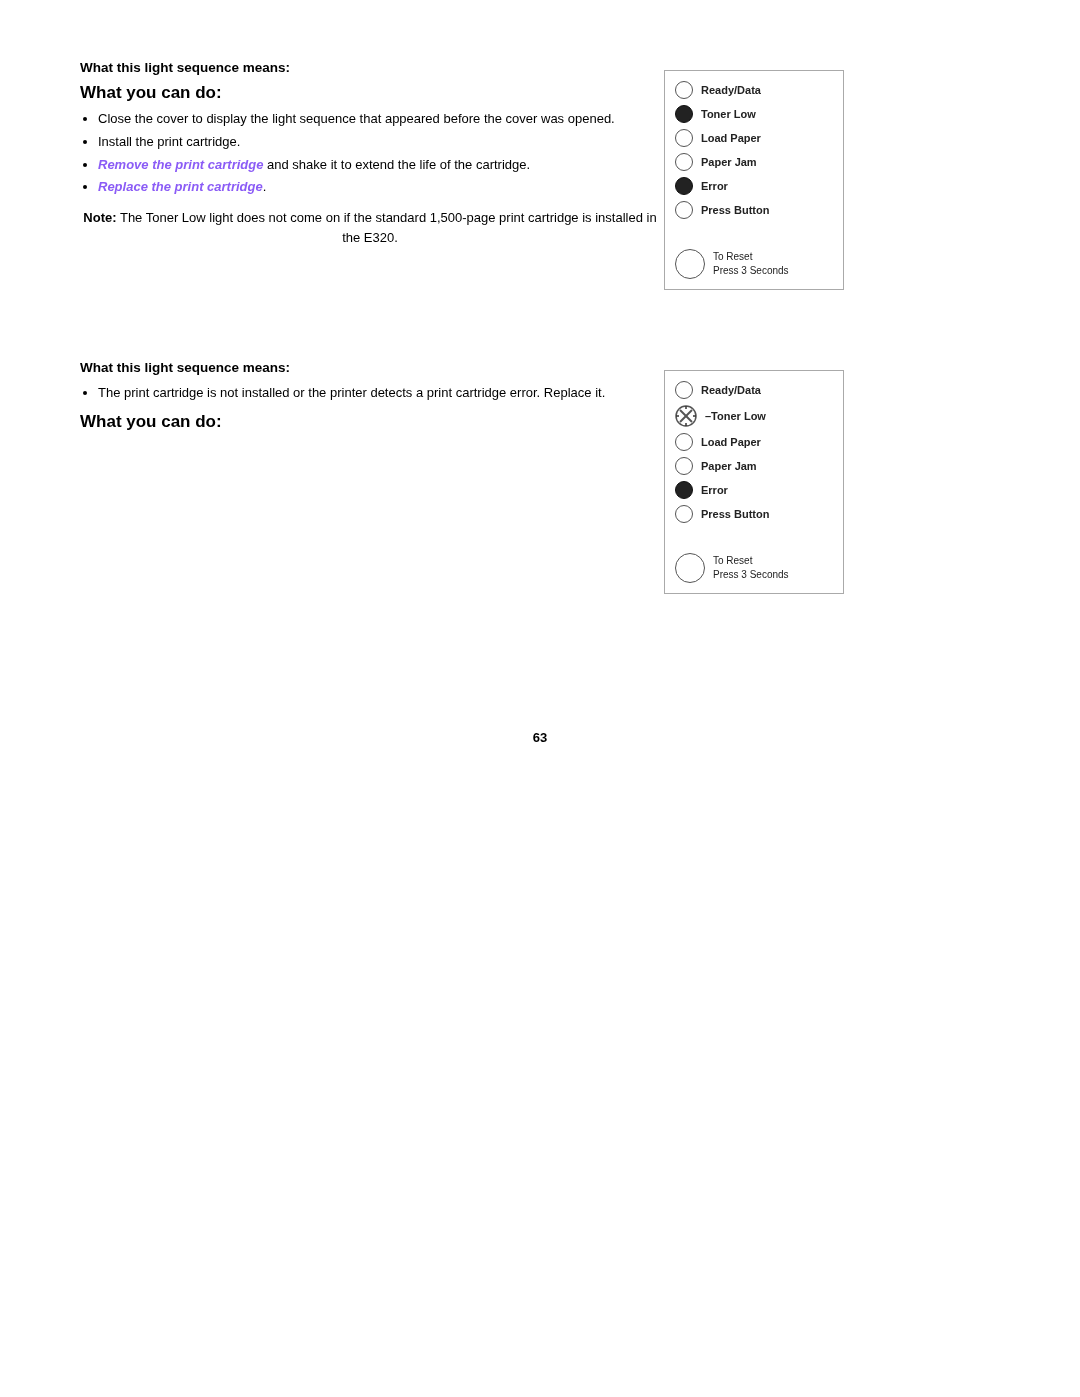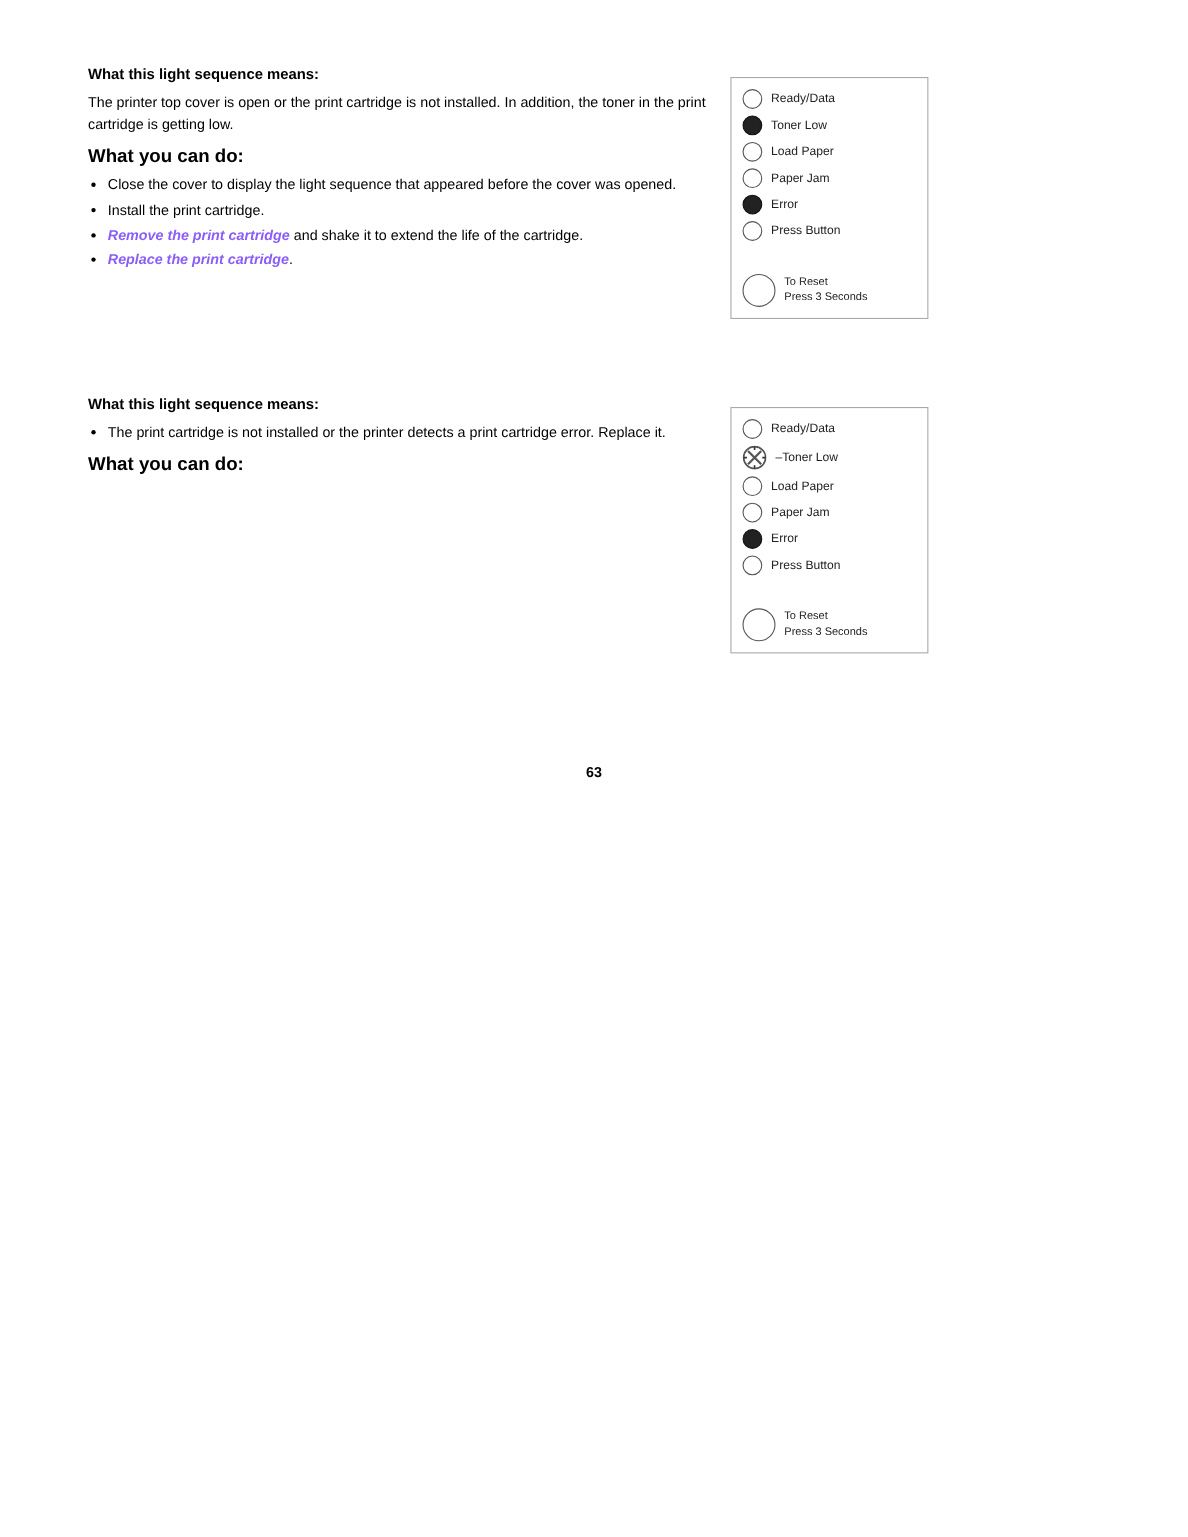--- a/index.html
+++ b/index.html
@@ -98,20 +98,21 @@
       display: flex;
       align-items: center;
       gap: 8px;
       margin-bottom: 6px;
       font-size: 11px;
     }
 
     .led-label {
       font-size: 11px;
       color: #222;
+      font-weight: bold;
     }
 
     
     .led-circle {
       width: 18px;
       height: 18px;
       border-radius: 50%;
       border: 1.5px solid #555;
       flex-shrink: 0;
       display: flex;
@@ -166,45 +167,47 @@
 
     .reset-text {
       font-size: 10px;
       color: #222;
       line-height: 1.4;
     }
 
     
     .page-number {
       text-align: center;
-      margin-top: 60px;
+      margin-top: 96px;
       font-size: 13px;
       font-weight: bold;
     }
 
     .separator {
       height: 30px;
     }
   </style>
 </head>
 <body>
 
 <div class="page-content">
 
   <div class="section">
     <div class="text-column">
       <p class="section-heading">What this light sequence means:</p>
-      <p class="body-text">The printer top cover is open or the print cartridge is not installed. In addition, the toner in the print cartridge is getting low.</p>
       <p class="subheading">What you can do:</p>
       <ul class="bullet-list">
         <li>Close the cover to display the light sequence that appeared before the cover was opened.</li>
         <li>Install the print cartridge.</li>
         <li><span class="link-blue">Remove the print cartridge</span> and shake it to extend the life of the cartridge.</li>
         <li><span class="link-blue">Replace the print cartridge</span>.</li>
       </ul>
+      <div class="note-block">
+        <p><span class="note-bold">Note:</span> The Toner Low light does not come on if the standard 1,500-page print cartridge is installed in the E320.</p>
+      </div>
     </div>
 
     <div class="diagram-column">
       <div class="diagram-box">
 
         <div class="led-row">
           <div class="led-circle empty"></div>
           <span class="led-label">Ready/Data</span>
         </div>
 

